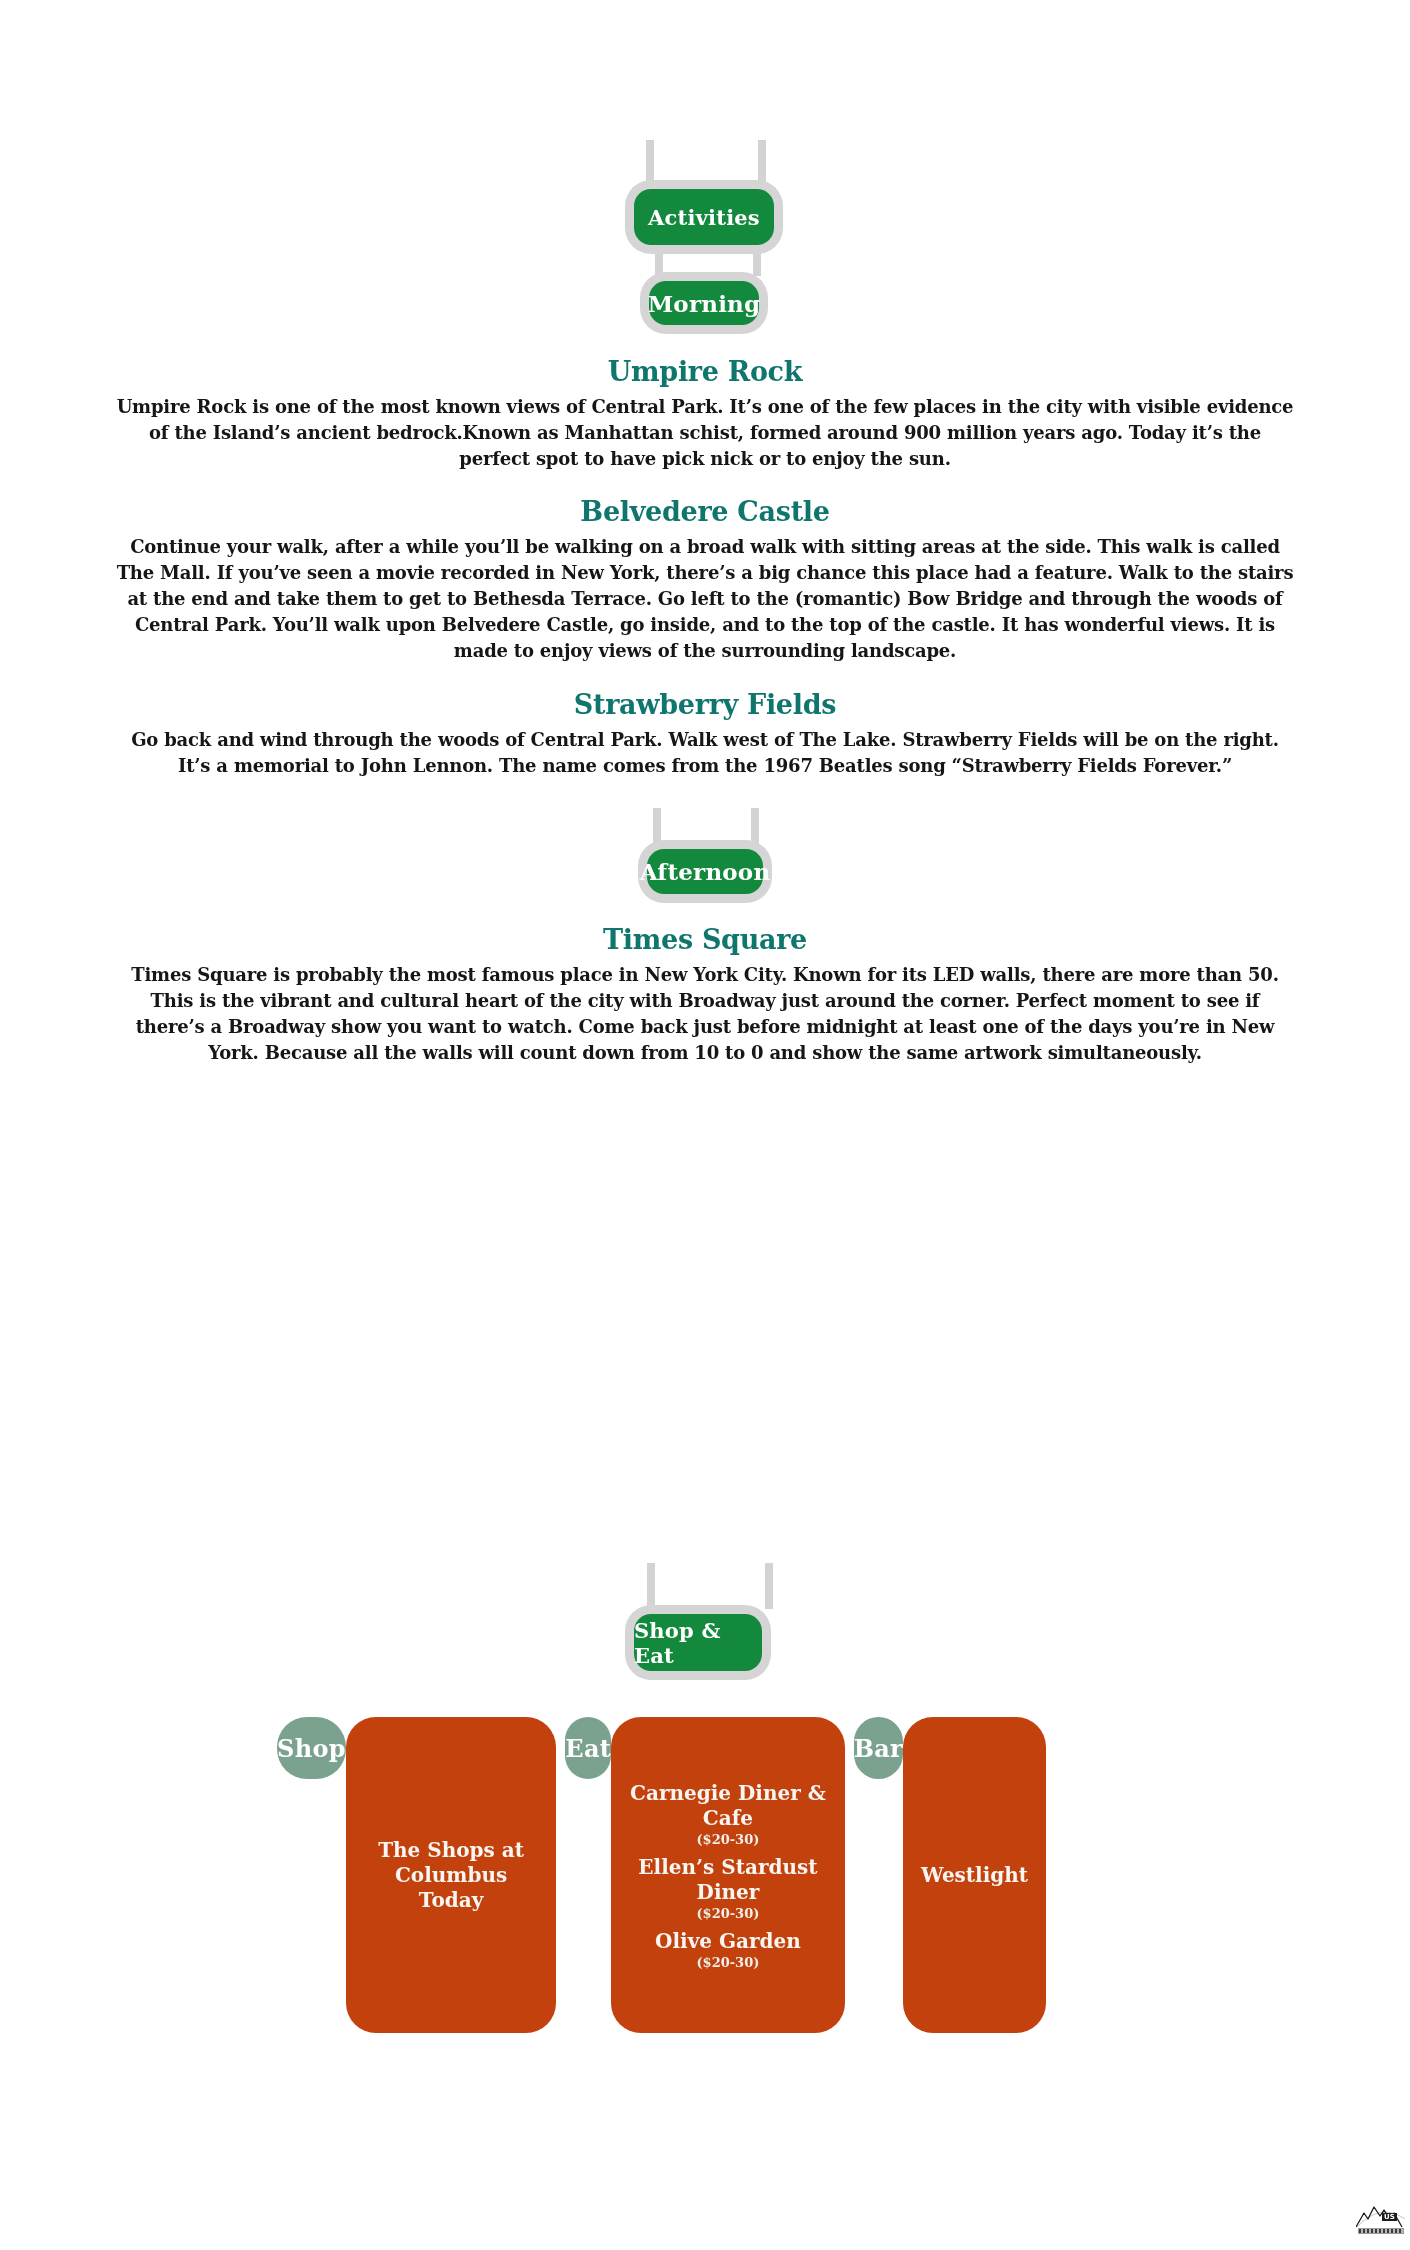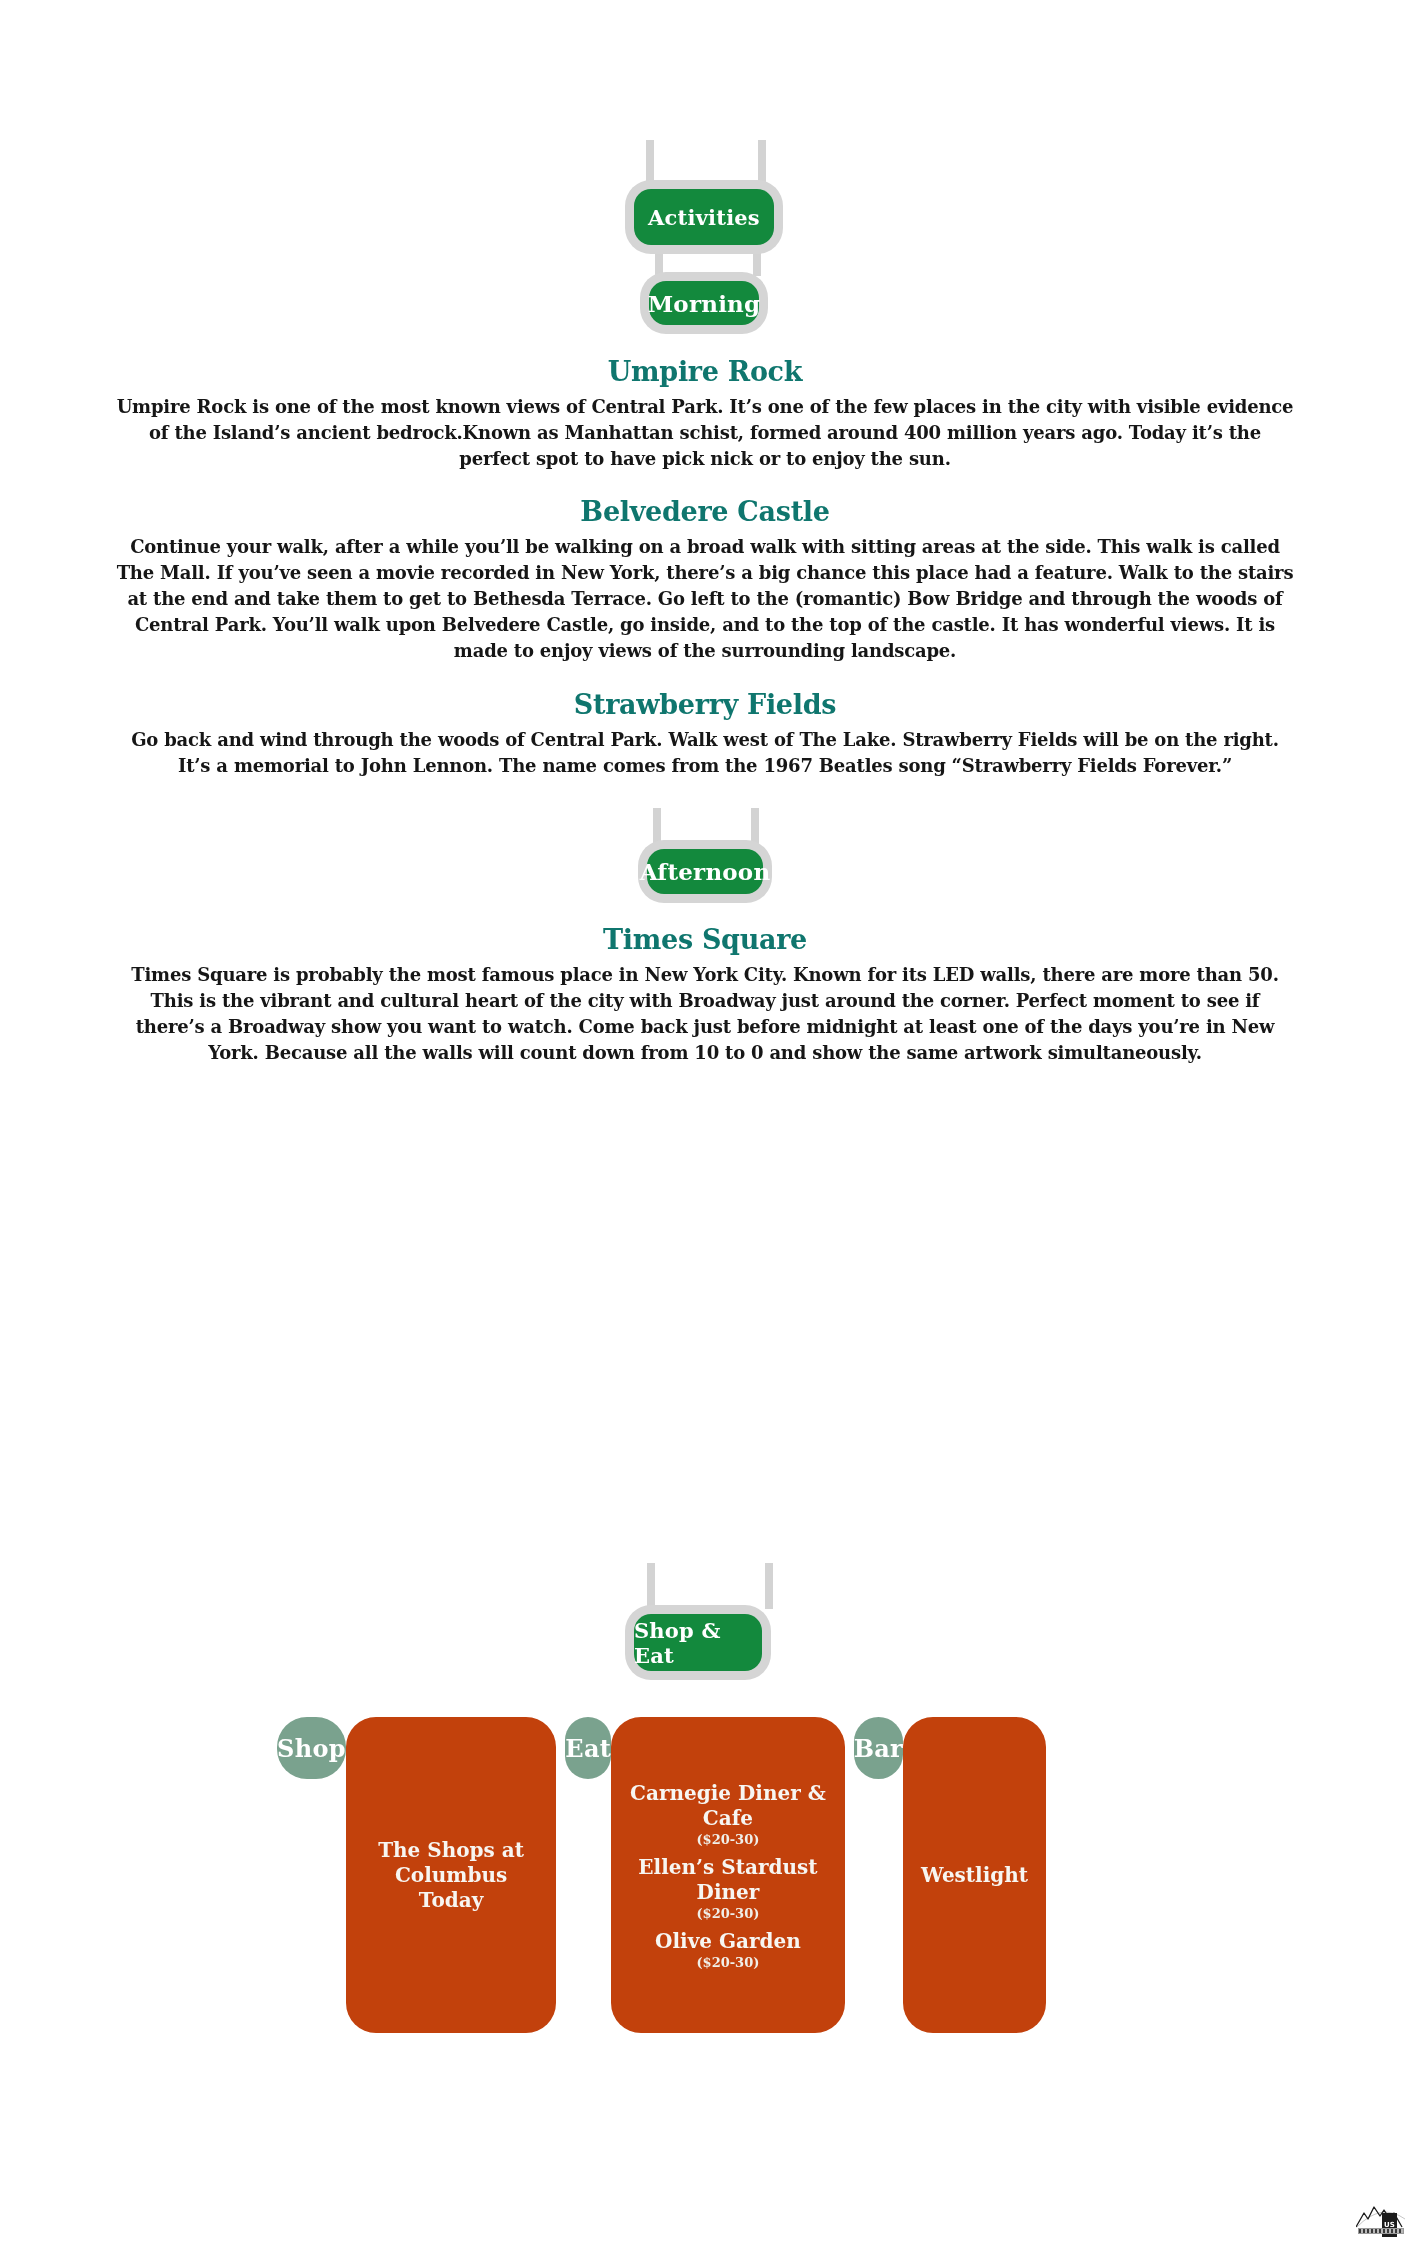--- a/index.html
+++ b/index.html
@@ -48,21 +48,21 @@
   }
   .item{margin:4px 0;}
   .item-name{font-size:20px;font-weight:bold;line-height:25px;color:#f7f6f2;}
   .item-price{font-size:13px;font-weight:bold;margin-top:1px;color:#f0efe9;}
   
   .logo{position:absolute;right:4px;bottom:12px;width:50px;height:38px;}
   .logo svg{position:absolute;left:0;top:0;}
   .logo-us{
     position:absolute;left:26px;top:13px;background:#1c1c1c;color:#ffffff;
     font-family:"DejaVu Sans","Liberation Sans",sans-serif;
-    font-size:7px;font-weight:bold;line-height:8px;padding:8px 2px;
+    font-size:7px;font-weight:bold;line-height:8px;padding:0 2px;
   }
   .logo-bar{
     position:absolute;left:2px;bottom:4px;width:46px;height:6px;
     background:repeating-linear-gradient(90deg,#3a3a3a 0 2px,#b9b9b9 2px 4px);
     border:1px solid #9a9a9a;box-sizing:border-box;
   }
 </style>
 </head>
 <body>
 
@@ -83,21 +83,21 @@
 </div>
 <div class="sign" style="left:638px;top:840px;width:134px;height:63px">
   <div class="sign-inner small">Afternoon</div>
 </div>
 <div class="sign" style="left:625px;top:1605px;width:146px;height:75px">
   <div class="sign-inner">Shop &amp; Eat</div>
 </div>
 
 <section class="tsection" style="top:356px">
   <h2>Umpire Rock</h2>
-  <p>Umpire Rock is one of the most known views of Central Park. It’s one of the few places in the city with visible evidence of the Island’s ancient bedrock.Known as Manhattan schist, formed around 400 million years ago. Today it’s the perfect spot to have pick nick or to enjoy the sun.</p>
+  <p>Umpire Rock is one of the most known views of Central Park. It’s one of the few places in the city with visible evidence of the Island’s ancient bedrock.Known as Manhattan schist, formed around 900 million years ago. Today it’s the perfect spot to have pick nick or to enjoy the sun.</p>
 </section>
 
 <section class="tsection" style="top:496px">
   <h2>Belvedere Castle</h2>
   <p>Continue your walk, after a while you’ll be walking on a broad walk with sitting areas at the side. This walk is called The Mall. If you’ve seen a movie recorded in New York, there’s a big chance this place had a feature. Walk to the stairs at the end and take them to get to Bethesda Terrace. Go left to the (romantic) Bow Bridge and through the woods of Central Park. You’ll walk upon Belvedere Castle, go inside, and to the top of the castle. It has wonderful views. It is made to enjoy views of the surrounding landscape.</p>
 </section>
 
 <section class="tsection" style="top:689px">
   <h2>Strawberry Fields</h2>
   <p>Go back and wind through the woods of Central Park. Walk west of The Lake. Strawberry Fields will be on the right. It’s a memorial to John Lennon. The name comes from the 1967 Beatles song “Strawberry Fields Forever.”</p>

